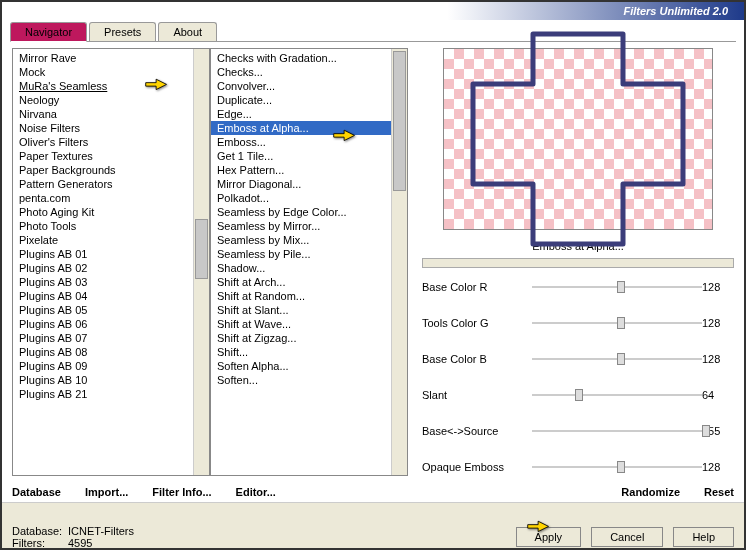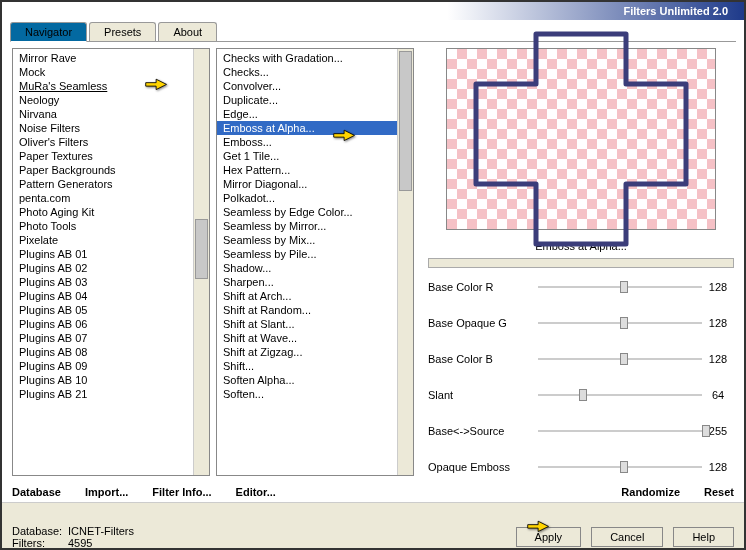--- a/index.html
+++ b/index.html
@@ -1,20 +1,20 @@
 <!DOCTYPE html>
 <html><head>
 <meta charset="utf-8">
 <style>
 * { margin: 0; padding: 0; box-sizing: border-box; font-family: Tahoma, sans-serif; font-size: 11px; }
 body { background: #fff; width: 746px; height: 550px; overflow: hidden; border: 2px solid #333; position: relative; }
-.titlebar { height: 18px; background: linear-gradient(to right, #fff 60%, #1e3a8a); display: flex; justify-content: flex-end; align-items: center; padding-right: 16px; color: #fff; font-weight: bold; font-size: 14px; }
+.titlebar { height: 18px; background: linear-gradient(to right, #fff 60%, #1e3a8a); display: flex; justify-content: flex-end; align-items: center; padding-right: 16px; color: #fff; font-weight: bold; font-style: italic; font-size: 14px; }
 .tabs { display: flex; border-bottom: 1px solid #999; margin: 2px 8px 0; }
 .tab { padding: 3px 14px; border: 1px solid #999; border-bottom: none; background: #ece9d8; cursor: pointer; margin-right: 2px; border-radius: 3px 3px 0 0; }
-.tab.active { background: #0369a1; border-bottom: 1px solid #fff; margin-bottom: -1px; }
+.tab.active { background: #be185d; border-bottom: 1px solid #fff; margin-bottom: -1px; }
 .main { display: flex; padding: 6px 10px; height: 440px; }
 .col { display: flex; flex-direction: column; }
 .listwrap { display: flex; border: 1px solid #888; height: 430px; }
 .list { overflow-y: auto; background: #fff; width: 180px; padding: 2px 0; }
 .list-item { padding: 1px 6px; white-space: nowrap; cursor: pointer; position: relative; }
 .list-item.selected { background: #316ac5; color: #fff; }
 .list-item.highlighted { text-decoration: underline; }
 .scrollbar { width: 16px; background: #ece9d8; border-left: 1px solid #ccc; position: relative; }
 .scrollthumb { position: absolute; left: 1px; right: 1px; background: #c8c8c8; border: 1px solid #999; }
 .right-panel { flex: 1; padding-left: 14px; display: flex; flex-direction: column; }
@@ -27,21 +27,21 @@
   background-size: 20px 20px; background-position: 0 0, 0 10px, 10px -10px, -10px 0; }
 .cross-shape { position: absolute; left: 50%; top: 50%; transform: translate(-50%, -50%); }
 .preview-label { text-align: center; margin: 4px 0; }
 .preview-bar { height: 14px; background: #ece9d8; border: 1px solid #aaa; margin: 2px 0 10px; }
 .params { display: flex; flex-direction: column; gap: 18px; }
 .param-row { display: flex; align-items: center; }
 .param-label { width: 110px; }
 .param-slider { flex: 1; height: 18px; position: relative; }
 .param-track { position: absolute; left: 0; right: 0; top: 8px; height: 2px; background: #ccc; }
 .param-thumb { position: absolute; top: 3px; width: 8px; height: 12px; background: #ddd; border: 1px solid #888; }
-.param-val { width: 32px; text-align: center; }
+.param-val { width: 32px; text-align: left; }
 .toolbar { display: flex; padding: 4px 10px; gap: 24px; border-bottom: 1px solid #ccc; align-items: flex-end; }
 .tool-link { font-weight: bold; cursor: pointer; }
 .spacer { flex: 1; }
 .bottom { display: flex; align-items: center; padding: 22px 10px; gap: 10px; background: #ece9d8; }
 .info-block { display: flex; flex-direction: column; font-size: 10px; }
 .info-row { display: flex; gap: 6px; }
 .info-key { width: 50px; }
 .btn { padding: 3px 18px; border: 1px solid #888; background: #ece9d8; cursor: pointer; }
 .pointer { position: absolute; width: 26px; height: 18px; pointer-events: none; z-index: 10; }
 .pointer svg { filter: drop-shadow(1px 1px 1px rgba(0,0,0,.5)); }
@@ -53,21 +53,21 @@
   <span>Filters Unlimited 2.0</span>
 </div>
 
 <div class="tabs">
   <div class="tab active"><span>Navigator</span></div>
   <div class="tab"><span>Presets</span></div>
   <div class="tab"><span>About</span></div>
 </div>
 
 <div class="main">
-  <div class="col" style="margin-right:6px;">
+  <div class="col" style="">
     <div class="listwrap">
       <div class="list" id="catlist">
           <div class="list-item">Mirror Rave</div>
           <div class="list-item">Mock</div>
           <div class="list-item highlighted">MuRa's Seamless</div>
           <div class="list-item">Neology</div>
           <div class="list-item">Nirvana</div>
           <div class="list-item">Noise Filters</div>
           <div class="list-item">Oliver's Filters</div>
           <div class="list-item">Paper Textures</div>
@@ -106,21 +106,20 @@
           <div class="list-item">Emboss...</div>
           <div class="list-item">Get 1 Tile...</div>
           <div class="list-item">Hex Pattern...</div>
           <div class="list-item">Mirror Diagonal...</div>
           <div class="list-item">Polkadot...</div>
           <div class="list-item">Seamless by Edge Color...</div>
           <div class="list-item">Seamless by Mirror...</div>
           <div class="list-item">Seamless by Mix...</div>
           <div class="list-item">Seamless by Pile...</div>
           <div class="list-item">Shadow...</div>
-          <div class="list-item">Sharpen...</div>
           <div class="list-item">Shift at Arch...</div>
           <div class="list-item">Shift at Random...</div>
           <div class="list-item">Shift at Slant...</div>
           <div class="list-item">Shift at Wave...</div>
           <div class="list-item">Shift at Zigzag...</div>
           <div class="list-item">Shift...</div>
           <div class="list-item">Soften Alpha...</div>
           <div class="list-item">Soften...</div>
         </div>
       <div class="scrollbar">
@@ -140,21 +139,21 @@
     <div class="params" id="params">
         <div class="param-row">
           <span class="param-label">Base Color R</span>
           <div class="param-slider">
             <div class="param-track"></div>
             <div class="param-thumb" style="left:50%"></div>
           </div>
           <span class="param-val">128</span>
         </div>
         <div class="param-row">
-          <span class="param-label">Base Opaque G</span>
+          <span class="param-label">Tools Color G</span>
           <div class="param-slider">
             <div class="param-track"></div>
             <div class="param-thumb" style="left:50%"></div>
           </div>
           <span class="param-val">128</span>
         </div>
         <div class="param-row">
           <span class="param-label">Base Color B</span>
           <div class="param-slider">
             <div class="param-track"></div>

